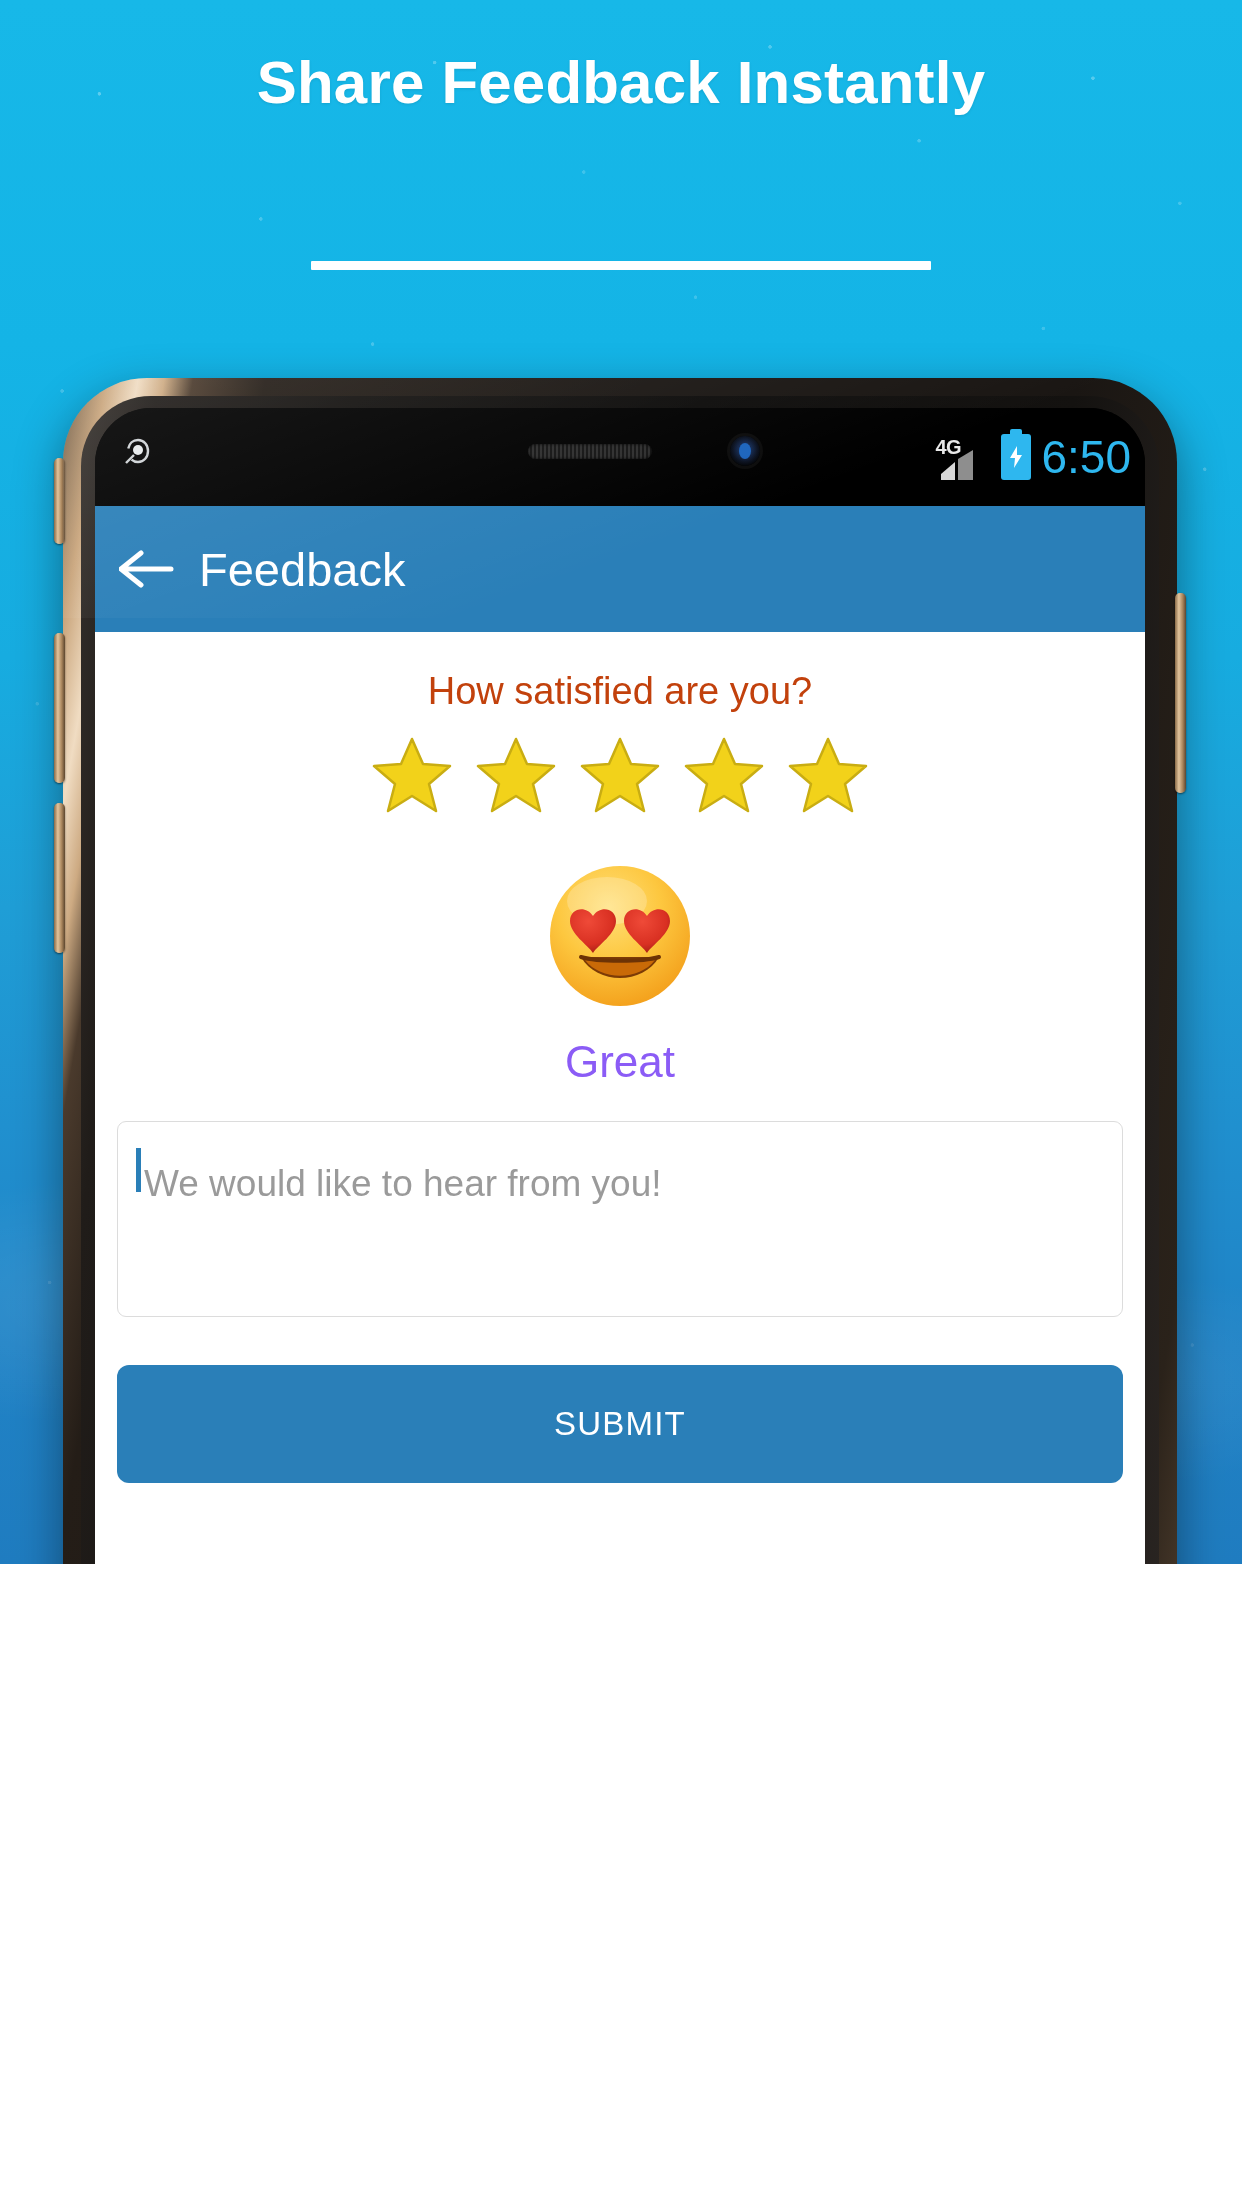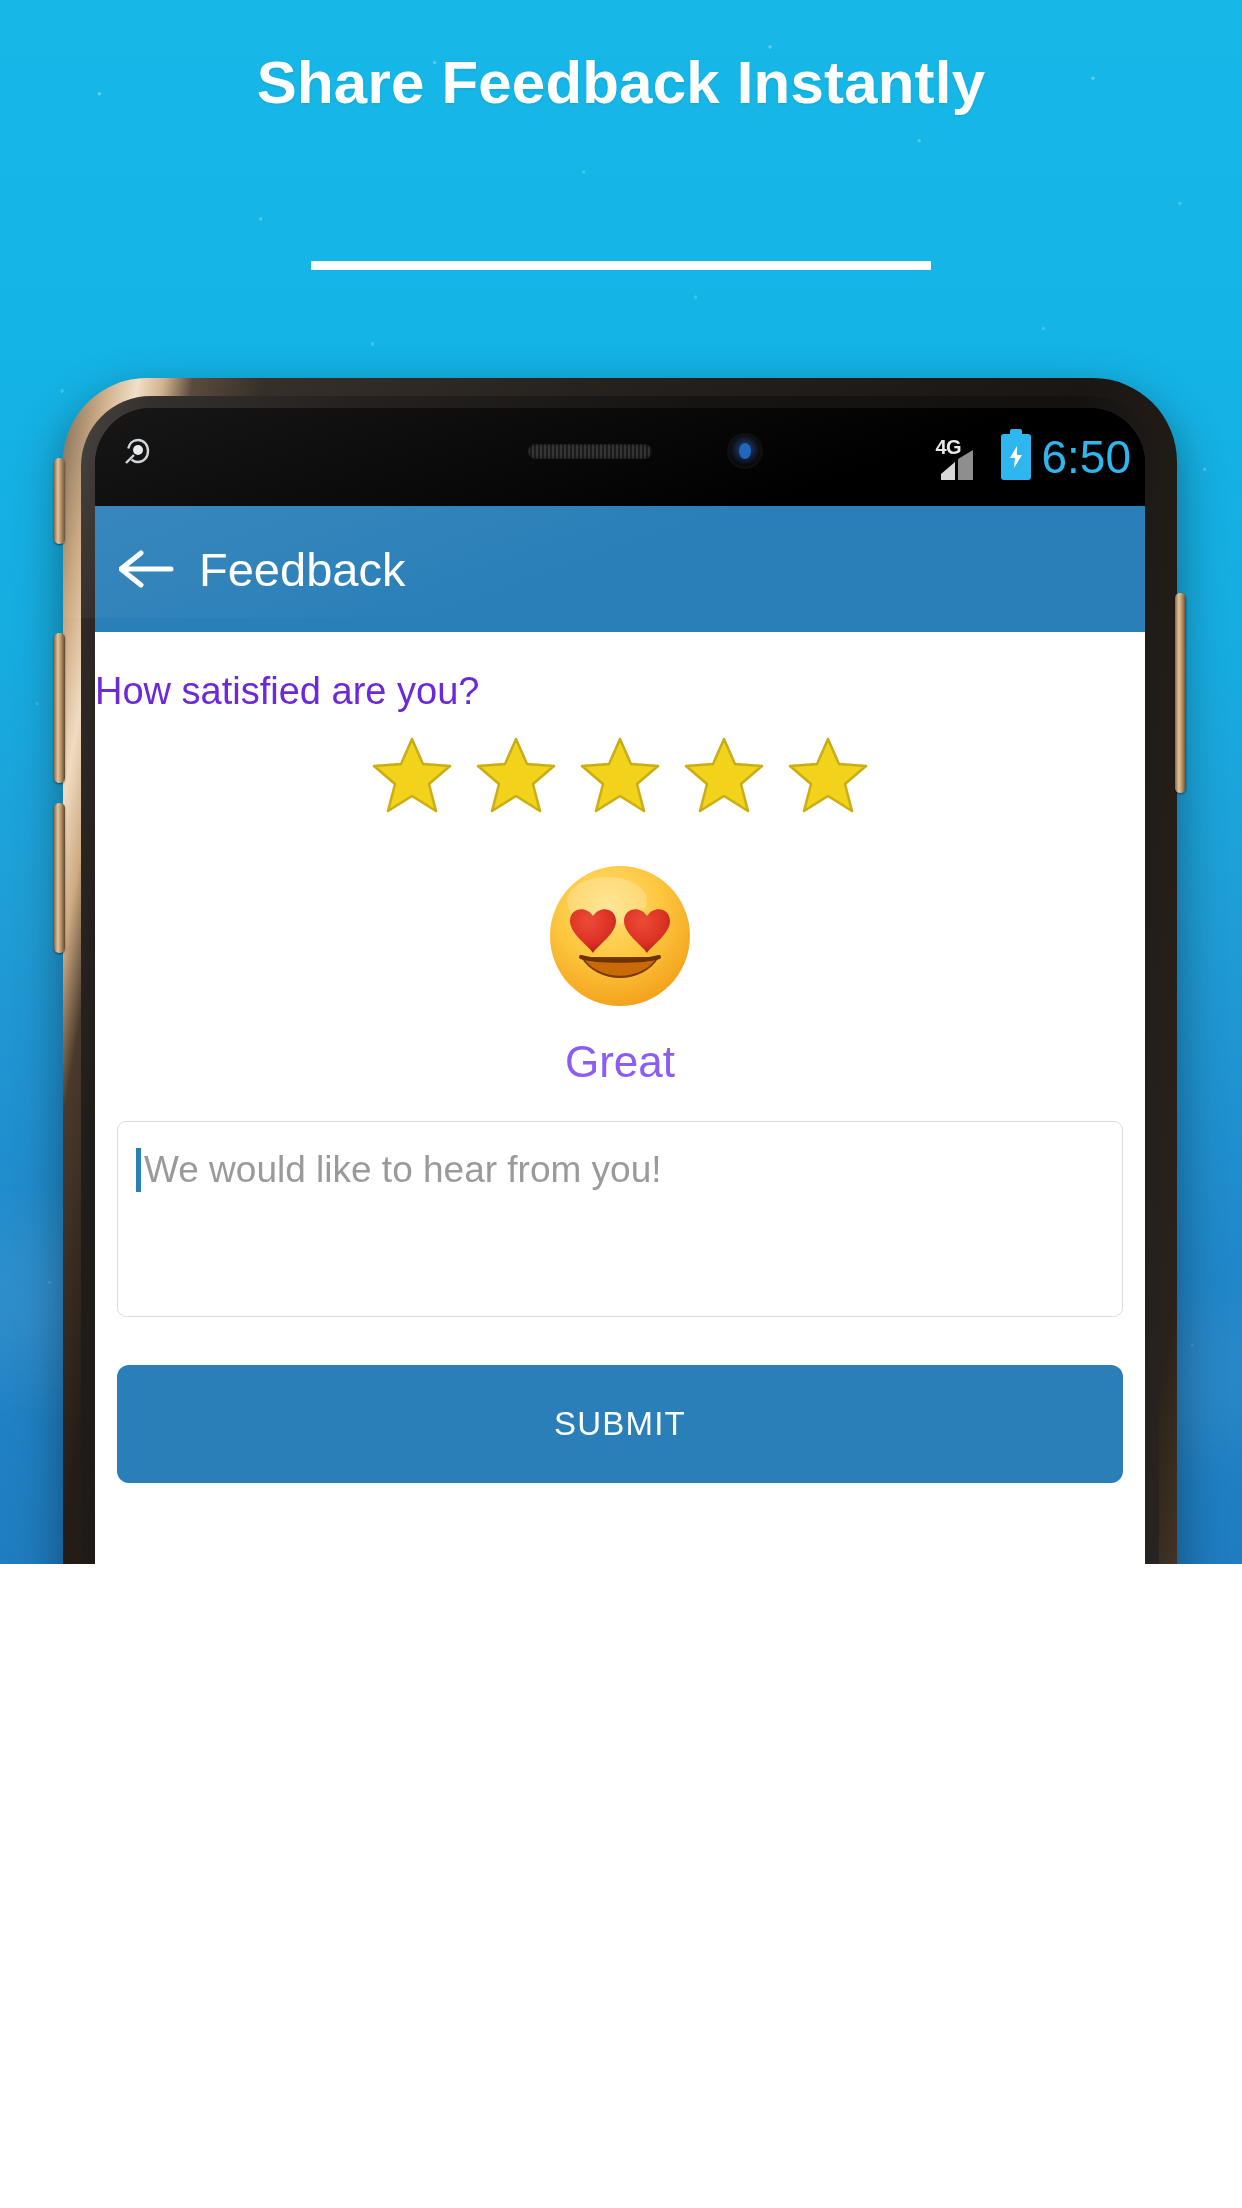--- a/index.html
+++ b/index.html
@@ -157,40 +157,40 @@
   .back-btn{
     width:104px; height:126px; display:flex; align-items:center; justify-content:center;
     cursor:pointer;
   }
   .appbar-title{ color:#ffffff; font-size:47px; font-weight:400; }
 
   .appbody{
     position:absolute; left:0; right:0; top:224px; bottom:0; background:#ffffff;
   }
   .question{
-    text-align:left; color:#6d28d9; font-size:38px; margin-top:38px;
+    text-align:center; color:#c2410c; font-size:38px; margin-top:38px;
   }
   .stars{
     display:flex; justify-content:center; align-items:center; gap:22px; margin-top:22px;
   }
   .star{ width:82px; height:78px; }
   .emoji-wrap{ display:flex; justify-content:center; margin-top:48px; }
   .emoji{ width:150px; height:150px; }
   .mood{
     text-align:center; color:#8b5cf6; font-size:44px; margin-top:26px; font-weight:400;
   }
   .textarea-box{
     position:relative; margin:34px 22px 0 22px; height:196px;
     border:1.6px solid #dcdcdc; border-radius:9px; background:#fff;
   }
   .caret{
     position:absolute; left:18px; top:26px; width:5px; height:44px; background:#2a7fb8;
   }
   .ta-placeholder{
-    position:absolute; left:26px; top:22px; right:20px;
+    position:absolute; left:26px; top:36px; right:20px;
     color:#9a9a9a; font-size:37px; line-height:52px;
   }
   .submit{
     margin:48px 22px 0 22px; height:118px; border-radius:12px;
     background:#2a7fb8; color:#ffffff; font-size:33px; letter-spacing:1.2px;
     display:flex; align-items:center; justify-content:center; cursor:pointer;
     border:none; width:calc(100% - 44px);
     font-family:"Liberation Sans", sans-serif;
   }
 </style>

